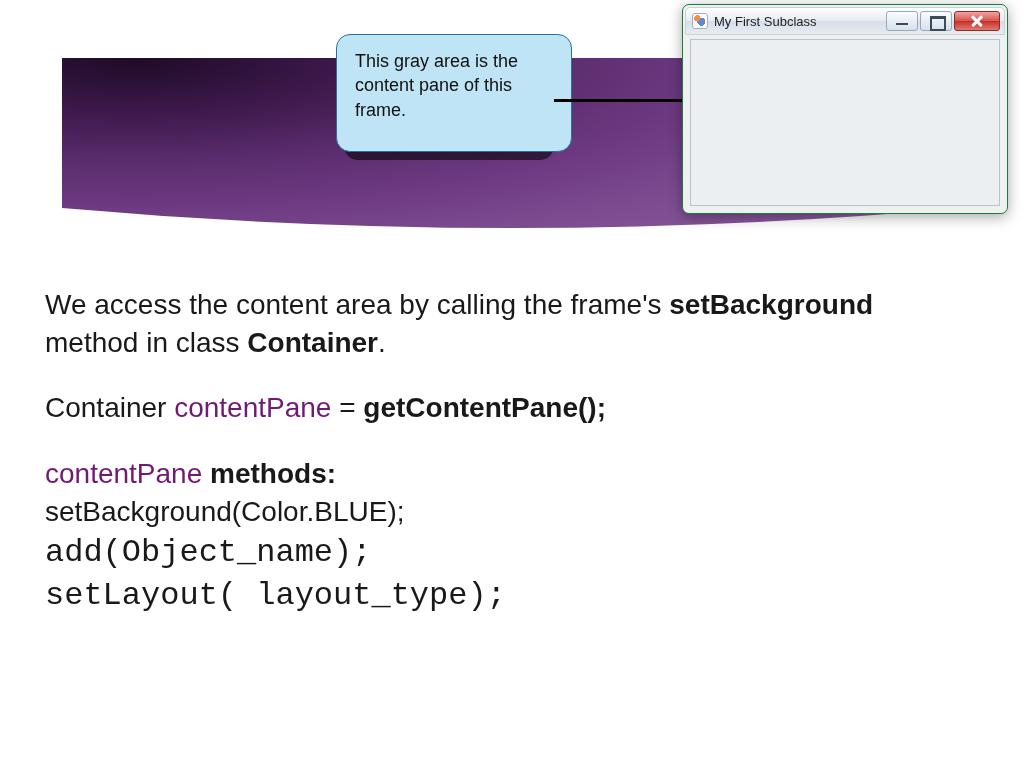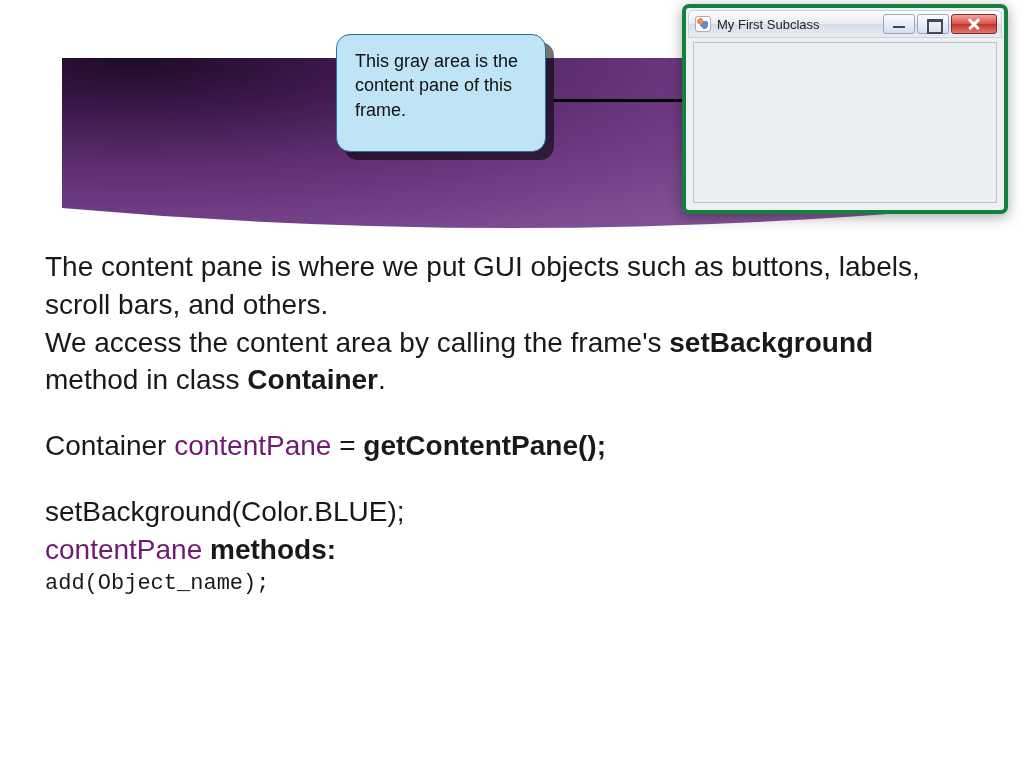--- a/index.html
+++ b/index.html
@@ -5,27 +5,27 @@
   html,body{margin:0;padding:0;width:1024px;height:768px;background:#fff;font-family:"Century Gothic","Segoe UI",Arial,sans-serif;overflow:hidden}
   *{box-sizing:border-box}
   
   .banner{position:absolute;left:62px;top:58px;width:900px;height:170px;
     background:radial-gradient(ellipse 120% 160% at 8% 0%,#1e0b26 0%,#3a1748 18%,#5a2c6d 38%,#6e3a82 55%,#7b4a8f 70%,#8a5a9d 90%);
     clip-path:path('M0 0 L900 0 L900 150 Q 450 190 0 150 Z');
     box-shadow:0 2px 6px rgba(0,0,0,.3)}
   
   .callout-wrap{position:absolute;left:336px;top:34px;width:218px;height:122px}
   .callout-shadow{position:absolute;left:8px;top:8px;width:210px;height:118px;background:#000;border-radius:14px;opacity:.55}
-  .callout{position:absolute;left:0;top:0;width:210px;height:118px;background:#bfe4f5;border:1.5px solid #2a6fa0;border-radius:14px;padding:14px 18px 12px 18px;font:400 18px/1.35 Arial,sans-serif;color:#111}
+  .callout{position:absolute;left:0;top:0;width:236px;height:118px;background:#bfe4f5;border:1.5px solid #2a6fa0;border-radius:14px;padding:14px 18px 12px 18px;font:400 18px/1.35 Arial,sans-serif;color:#111}
   
   .arrow{position:absolute;left:554px;top:90px;width:200px;height:20px}
   .arrow-line{position:absolute;left:0;top:9px;width:186px;height:3px;background:#000}
   .arrow-head{position:absolute;right:0;top:0;width:0;height:0;border-left:18px solid #000;border-top:10px solid transparent;border-bottom:10px solid transparent}
   
-  .jwin{position:absolute;left:682px;top:4px;width:326px;height:210px;background:#f0f0f0;border:4px solid #15803d;border-radius:7px;box-shadow:0 3px 14px rgba(0,0,0,.35)}
+  .jwin{position:absolute;left:682px;top:4px;width:326px;height:210px;background:#f0f0f0;border:1px solid #15803d;border-radius:7px;box-shadow:0 3px 14px rgba(0,0,0,.35)}
   .jwin-titlebar{position:absolute;left:2px;top:2px;right:2px;height:28px;
     background:linear-gradient(#fefefe,#e8ecf1 48%,#d6deea 52%,#e8ecf1);
     border:1px solid #c8d2df;border-radius:5px 5px 0 0;display:flex;align-items:center;padding:0 4px 0 6px;font:400 13px "Segoe UI",Arial;color:#222}
   .jwin-ico{width:16px;height:16px;margin-right:6px;position:relative;flex:none}
   .jwin-ico::before{content:"";position:absolute;inset:0;border-radius:3px;
     background:
       radial-gradient(circle at 30% 30%,#ff8a3d 0 3px,transparent 3px),
       radial-gradient(circle at 60% 55%,#5b8bd4 0 4px,transparent 4px),
       linear-gradient(#fff,#fff);
     border:1px solid #aab}
@@ -37,21 +37,21 @@
   .jwin-btn.max::after{content:"";position:absolute;left:9px;top:4px;width:12px;height:10px;border:2px solid #404a55;border-top-width:3px}
   .jwin-btn.cls{width:46px;background:linear-gradient(#f2a3a0,#d9564f 48%,#c53128 52%,#e07a73);border-color:#8a2c25}
   .jwin-btn.cls::before,.jwin-btn.cls::after{content:"";position:absolute;left:50%;top:50%;width:14px;height:2.5px;background:#fff;border-radius:1px}
   .jwin-btn.cls::before{transform:translate(-50%,-50%) rotate(45deg)}
   .jwin-btn.cls::after{transform:translate(-50%,-50%) rotate(-45deg)}
   .jwin-client{position:absolute;left:7px;right:7px;top:34px;bottom:7px;border:1px solid #b9c3cf;background:#eceff1}
   
   .content{position:absolute;left:45px;top:248px;width:920px;color:#191919;font-size:28px;line-height:1.35;font-weight:400}
   .content b{font-weight:700}
   .accent{color:#701a75}
-  .mono{font-family:"Courier New",monospace;font-size:22px}
+  .mono{font-family:"Courier New",monospace;font-size:32px}
   .sp{height:28px}
 </style>
 </head>
 <body>
 
 <div class="banner"></div>
 
 <div class="callout-wrap">
   <div class="callout-shadow"></div>
   <div class="callout">This gray area is the content pane of this frame.</div>
@@ -70,26 +70,27 @@
       <div class="jwin-btn min"></div>
       <div class="jwin-btn max"></div>
       <div class="jwin-btn cls"></div>
     </div>
   </div>
   <div class="jwin-client"></div>
 </div>
 
 <div class="content">
   <div>
-    <span>The content pane is where we put GUI objects such as buttons, labels, scroll bars, and others.</span><br>
+    <br>
     <span>We access the content area by calling the frame's </span><b>setBackground</b><span> method in class </span><b>Container</b><span>.</span>
   </div>
   <div class="sp"></div>
   <div>
     <span>Container </span><span class="accent">contentPane</span><span> = </span><b>getContentPane();</b>
   </div>
   <div class="sp"></div>
-  <div>setBackground(Color.BLUE);</div>
   <div>
     <span class="accent">contentPane</span><b> methods:</b>
   </div>
+  <div>setBackground(Color.BLUE);</div>
   <div class="mono">add(Object_name);</div>
+  <div class="mono">setLayout( layout_type);</div>
 </div>
 
 </body></html>

